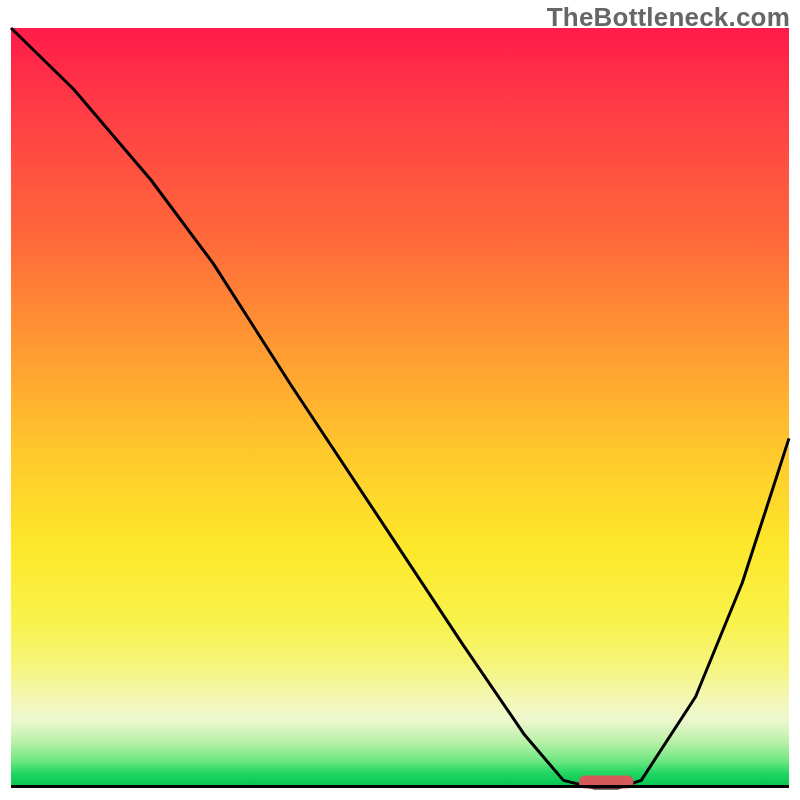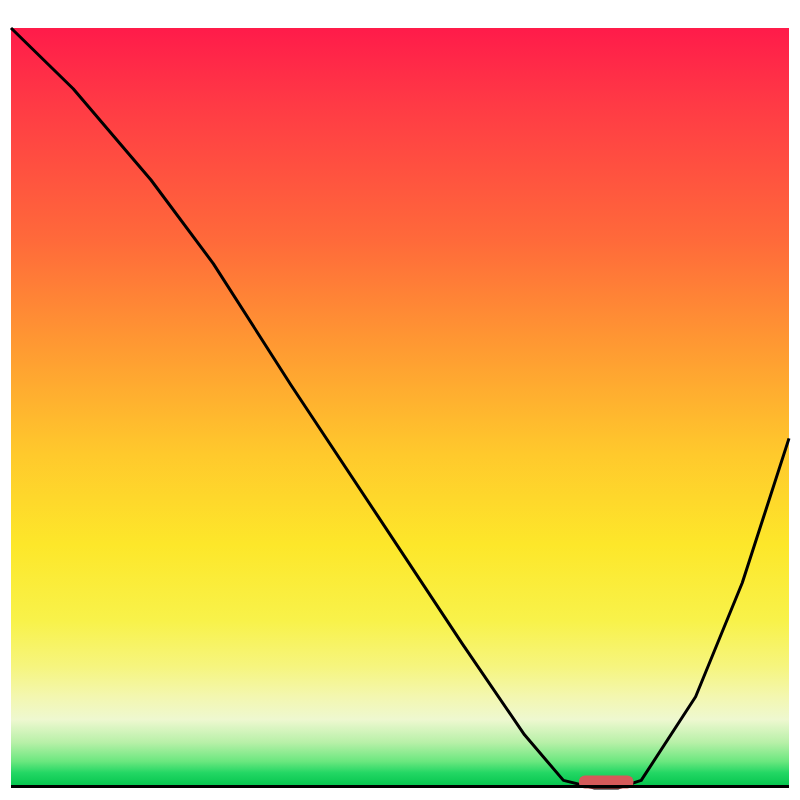--- a/index.html
+++ b/index.html
@@ -81,20 +81,21 @@
     width: 100%;
     height: 3px;
     background: #000;
   }
 </style>
 </head>
 <body>
 
 <div class="stage">
 
+  <div class="watermark">TheBottleneck.com</div>
 
   <div class="plot">
     <div class="gradient"></div>
 
     <svg class="curve" viewBox="0 0 778 760" preserveAspectRatio="none">
       <path id="curve-path" d="M0.0 0.0 L62.2 60.8 L140.0 152.0 L202.3 235.6 L280.1 357.2 L365.7 486.4 L451.2 615.6 L513.5 706.8 L552.4 752.4 L583.5 760.0 L606.8 760.0 L630.2 752.4 L684.6 668.8 L731.3 554.8 L778.0 410.4"></path>
       <rect class="marker" id="marker-rect" x="567.9" y="747.4" width="54.5" height="13" rx="6" ry="6"></rect>
     </svg>
 
     <div class="baseline"></div>

